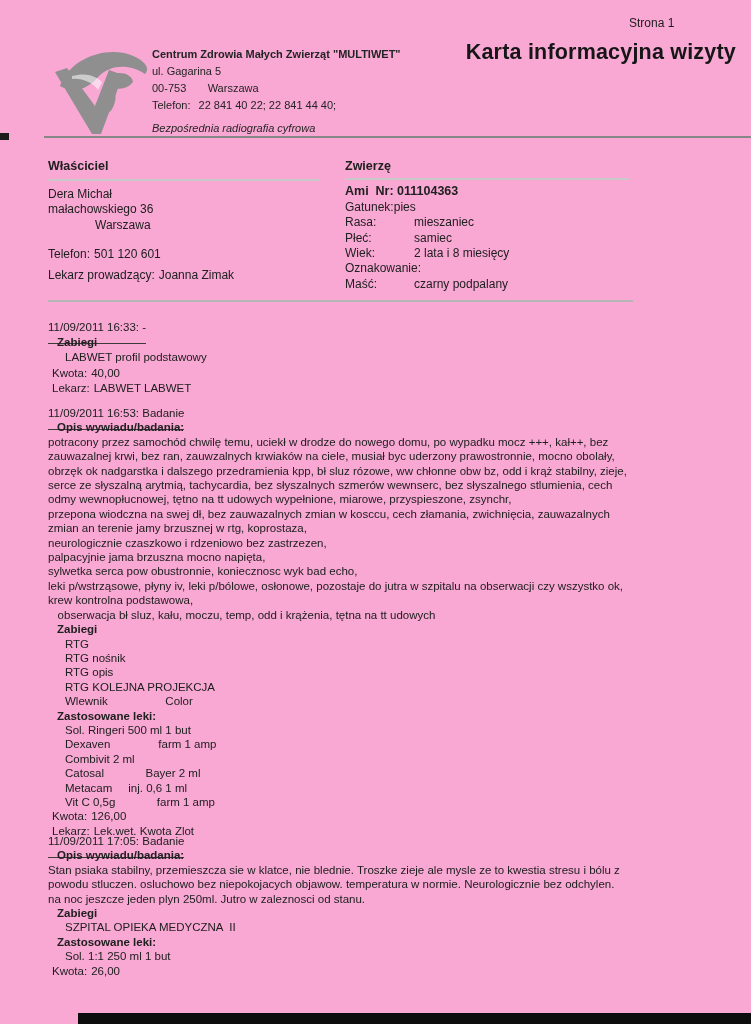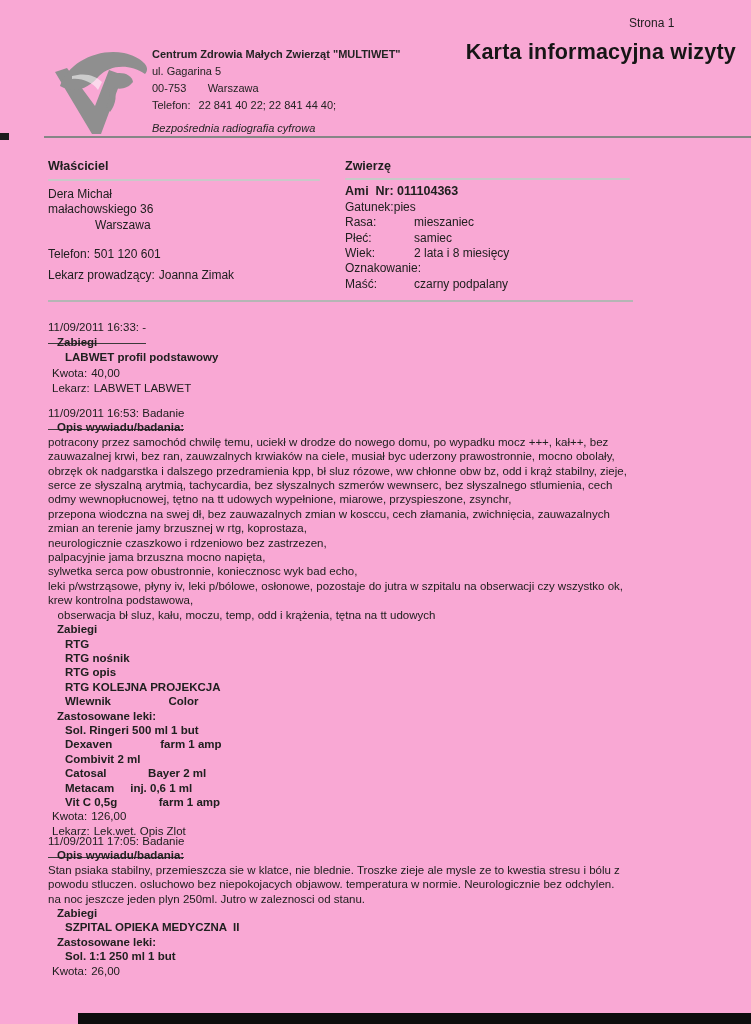--- a/index.html
+++ b/index.html
@@ -35,21 +35,21 @@
   .arow .lbl{display:inline-block;min-width:69px;}
   .arow.tight .lbl{min-width:0;}
   .opis-rule{position:absolute;top:300px;left:48px;width:585px;height:2px;background:#b5b5b5;}
 
   .visit{position:absolute;left:48px;width:690px;font-size:11.5px;line-height:14.4px;color:#202020;}
   .v1{top:320px;line-height:15.2px;}
   .v2{top:406px;}
   .v3{top:834px;}
   .vdate span{border-bottom:1px solid #3a3a3a;padding-bottom:10px;}
   .sec{font-weight:bold;margin-left:9px;}
-  .item-line{margin-left:17px;white-space:pre-wrap;font-weight:bold;}
+  .item-line{margin-left:17px;white-space:pre-wrap;}
   .opis-line{white-space:pre-wrap;}
   .kv{margin-left:4px;}
   .kv .l{margin-right:4px;}
 
   .bottom-bar{position:absolute;left:78px;top:1013px;width:673px;height:11px;background:#0d0d0d;}
 </style>
 </head>
 <body>
 
 <div class="page">
@@ -164,21 +164,21 @@
         <div class="item-line">Dexaven               farm 1 amp</div>
         <div class="item-line">Combivit 2 ml</div>
         <div class="item-line">Catosal             Bayer 2 ml</div>
         <div class="item-line">Metacam     inj. 0,6 1 ml</div>
         <div class="item-line">Vit C 0,5g             farm 1 amp</div>
       </div>
     <div class="kv">
       <span class="l">Kwota:</span><span>126,00</span>
     </div>
     <div class="kv">
-      <span class="l">Lekarz:</span><span>Lek.wet. Opis Zlot</span>
+      <span class="l">Lekarz:</span><span>Lek.wet. Kwota Zlot</span>
     </div>
   </div>
 
   <div class="visit v3">
     <div class="vdate"><span>11/09/2011 17:05: Badanie</span></div>
     <div class="sec">Opis wywiadu/badania:</div>
     <div>
         <div class="opis-line">Stan psiaka stabilny, przemieszcza sie w klatce, nie blednie. Troszke zieje ale mysle ze to kwestia stresu i bólu z</div>
         <div class="opis-line">powodu stluczen. osluchowo bez niepokojacych objawow. temperatura w normie. Neurologicznie bez odchylen.</div>
         <div class="opis-line">na noc jeszcze jeden plyn 250ml. Jutro w zaleznosci od stanu.</div>

